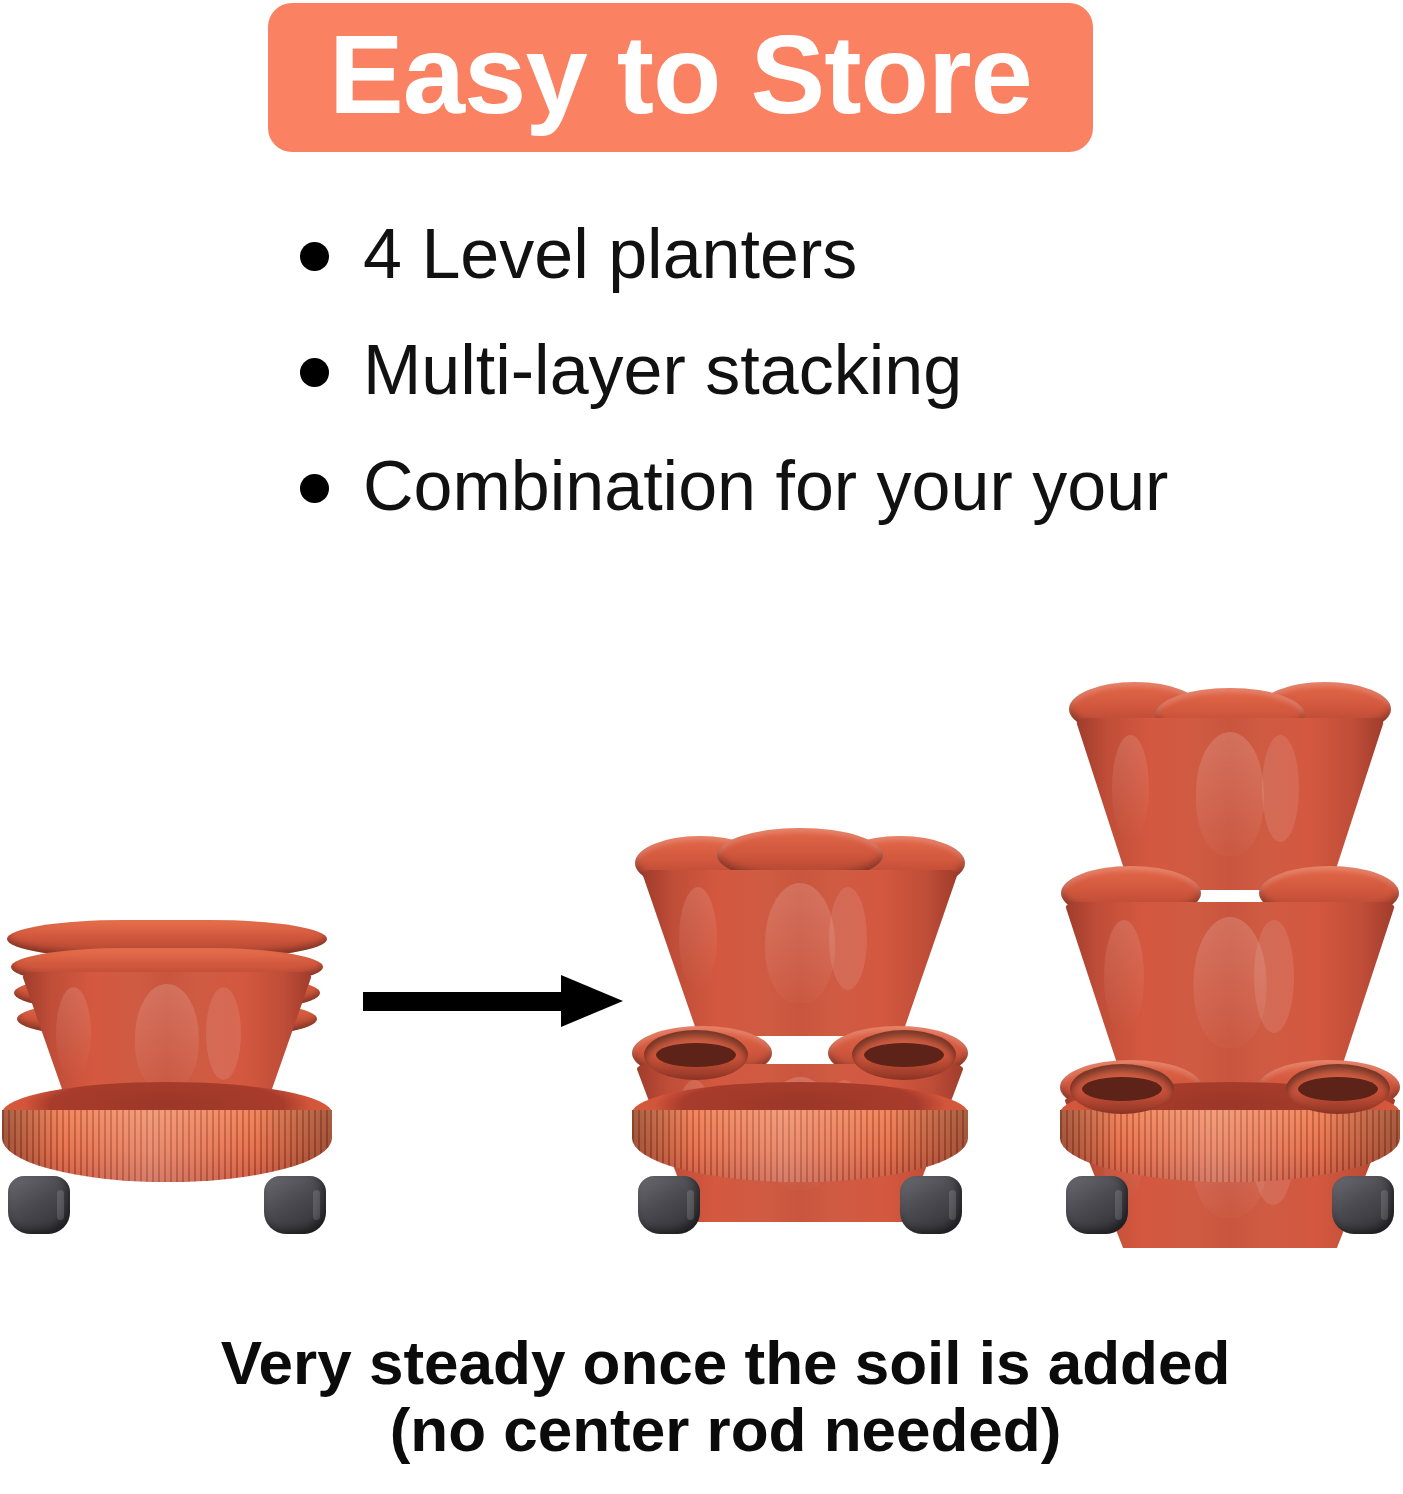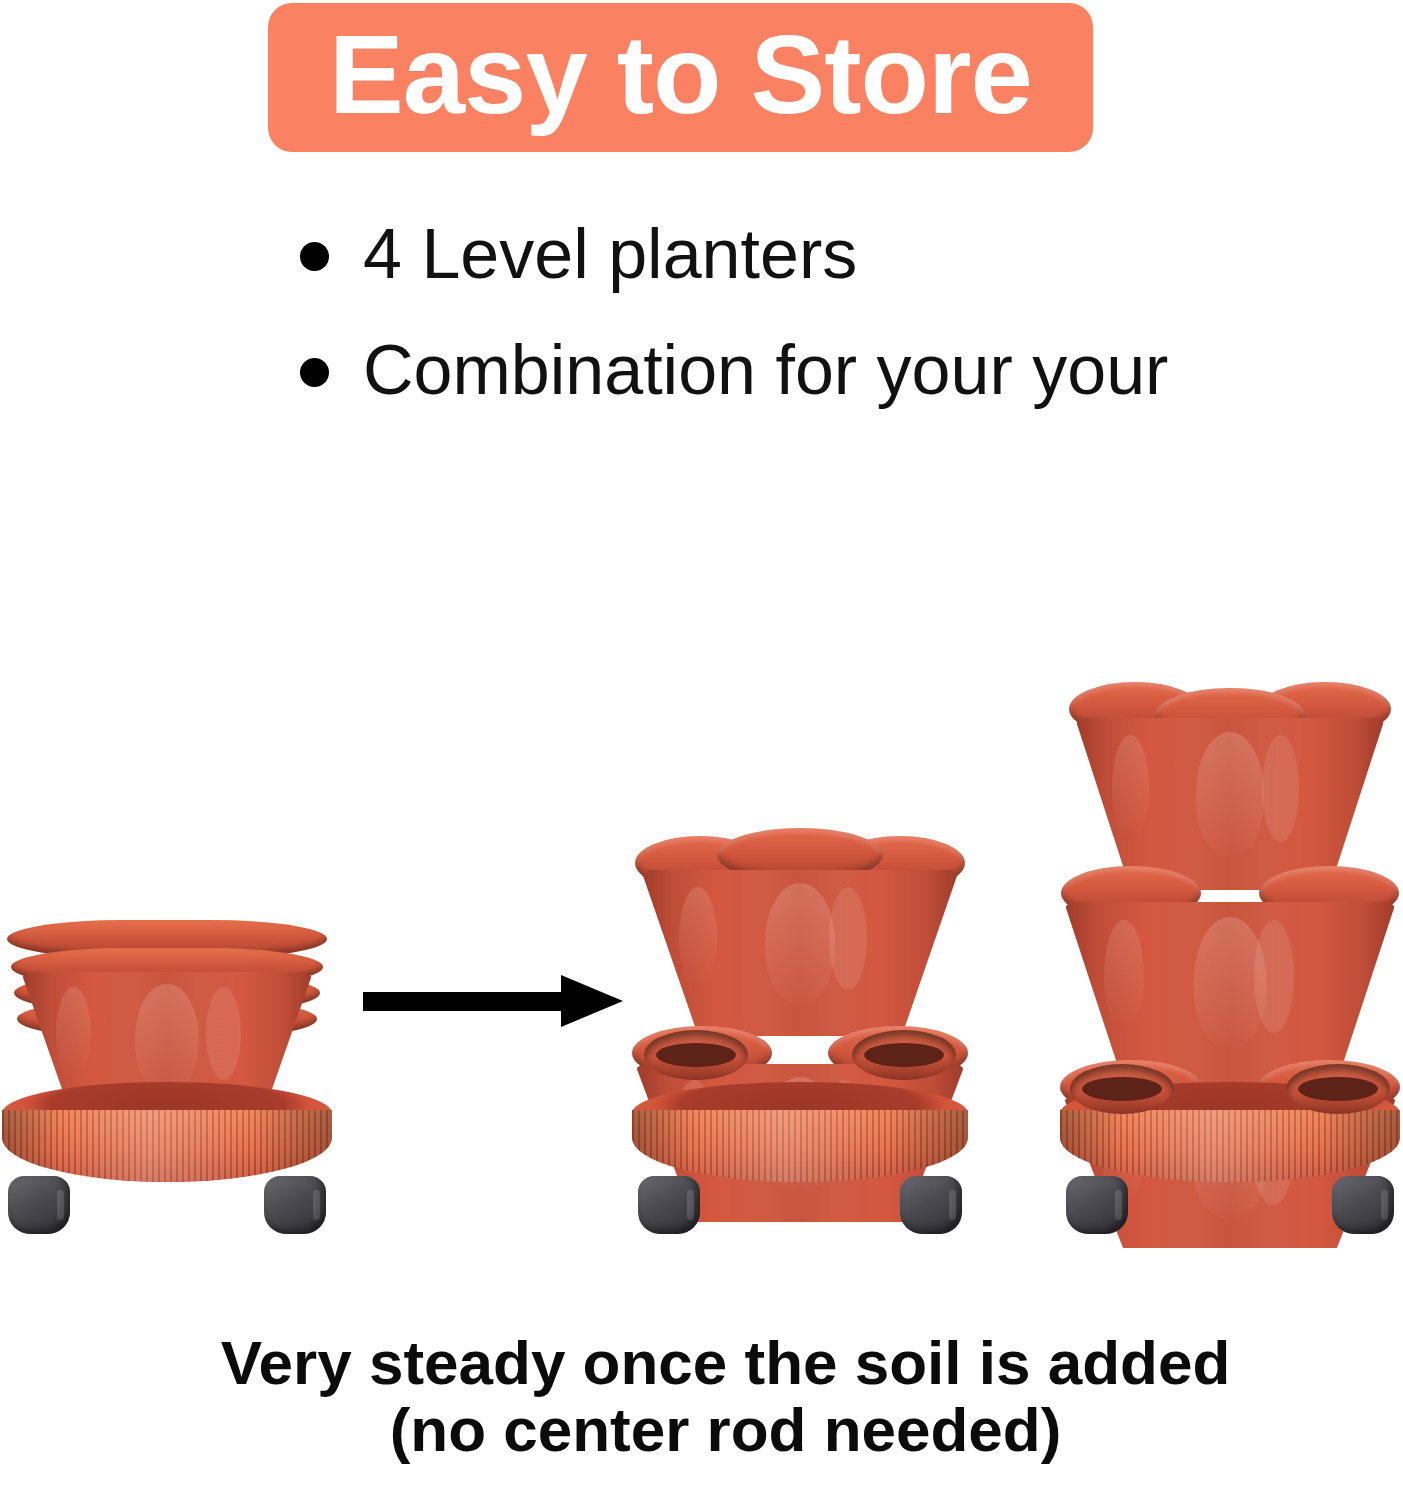--- a/index.html
+++ b/index.html
@@ -306,20 +306,24 @@
     <div class="banner-title">Easy to Store</div>
   </div>
 
   <div class="bullets">
     <div class="bullet-row">
       <span class="bullet-dot"></span>
       <span class="bullet-text">4 Level planters</span>
     </div>
     <div class="bullet-row">
       <span class="bullet-dot"></span>
+      <span class="bullet-text">Multi-layer stacking</span>
+    </div>
+    <div class="bullet-row">
+      <span class="bullet-dot"></span>
       <span class="bullet-text">Combination for your your</span>
     </div>
   </div>
 
   <div class="scene">
 
     <div class="group group-left">
       <div style="position:relative;width:330px;height:320px;">
 
         <div class="plate" style="width:320px;top:0px;"></div>

